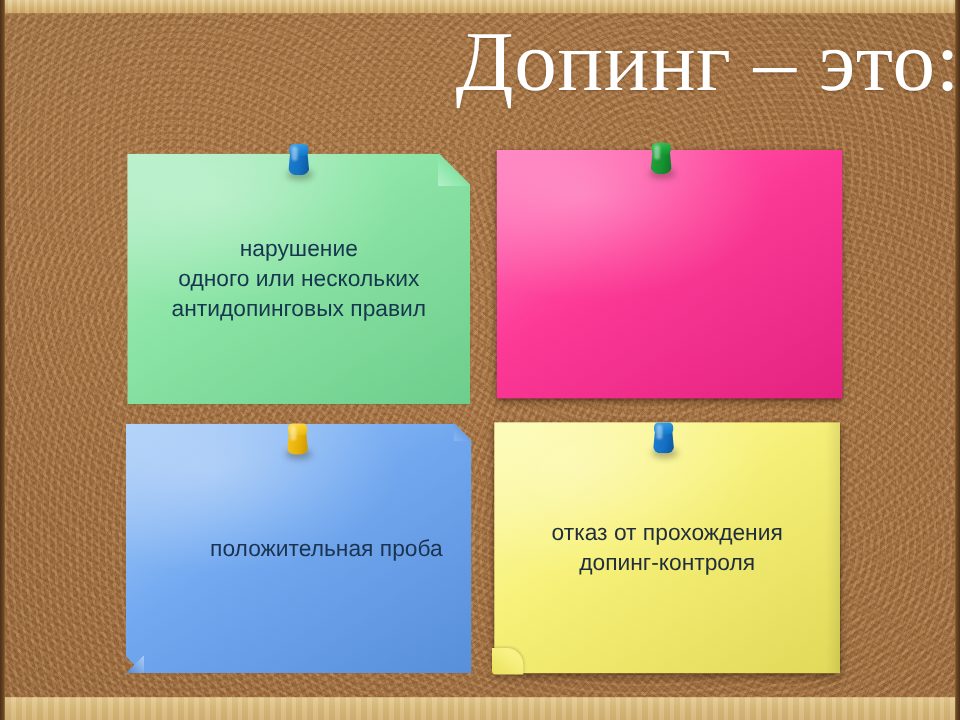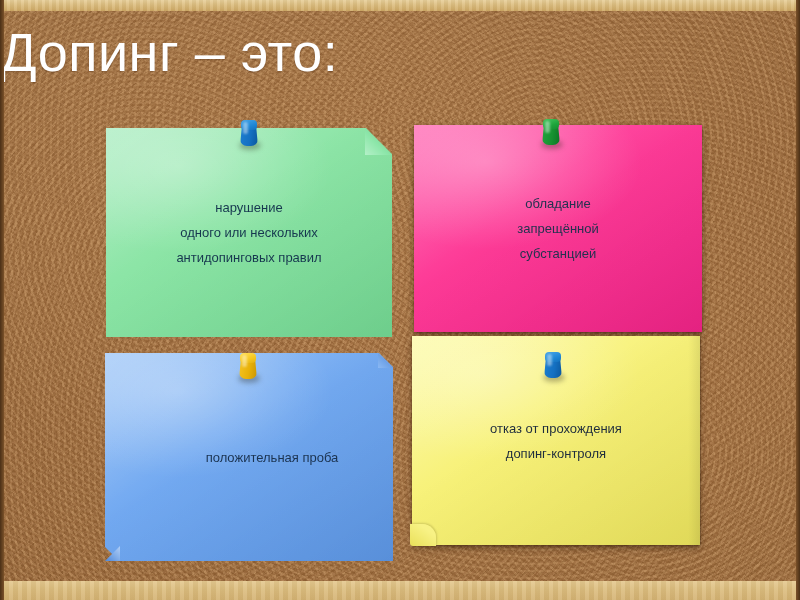--- a/index.html
+++ b/index.html
@@ -99,29 +99,30 @@
       linear-gradient(160deg, #bb8752 0%, #a97341 50%, #b57e48 100%);
     z-index: 1;
   }
 
   
   .title {
     position: absolute;
     left: 0;
     top: 16px;
     width: 800px;
-    text-align: left;
-    font-size: 54px;
+    text-align: right;
+    font-size: 71px;
     line-height: 72px;
     font-weight: 400;
     color: #ffffff;
     letter-spacing: 0.5px;
     white-space: nowrap;
     text-shadow: 0 1px 2px rgba(60,30,10,0.35);
     z-index: 5;
+    font-family: Liberation Serif, serif;
   }
 
   
   .notes-layer {
     position: absolute;
     left: 0;
     top: 0;
     width: 800px;
     height: 600px;
     z-index: 3;
@@ -154,21 +155,21 @@
     background:
       radial-gradient(ellipse 90% 70% at 25% 18%, rgba(255,255,255,0.28), rgba(255,255,255,0) 60%),
       linear-gradient(145deg, rgba(255,255,255,0.16) 0%, rgba(255,255,255,0) 38%, rgba(0,0,0,0.07) 100%);
     pointer-events: none;
   }
 
   .note-text {
     position: relative;
     z-index: 2;
     text-align: center;
-    font-size: 13px;
+    font-size: 19px;
     line-height: 25px;
     color: #1b3a52;
     white-space: pre-line;
     padding: 0 10px;
   }
 
   
   .note-green .note-paper {
     background: linear-gradient(150deg, #a7ecbe 0%, #8ce5a6 42%, #76dd96 100%);
     clip-path: polygon(0 0, calc(100% - 26px) 0, 100% 26px, 100% 100%, 0 100%);
@@ -316,23 +317,20 @@
     </div>
     <div class="pin pin-blue" style="left:249px; top:119px;">
       <div class="pin-shadow"></div>
       <div class="pin-body"></div>
       <div class="pin-cap"></div>
       <div class="pin-gloss"></div>
     </div>
 
     <div class="note note-pink" style="left:414px; top:125px; width:288px; height:207px;">
       <div class="note-paper"></div>
-      <div class="note-text">обладание
-запрещённой
-субстанцией</div>
     </div>
     <div class="pin pin-green" style="left:551px; top:118px;">
       <div class="pin-shadow"></div>
       <div class="pin-body"></div>
       <div class="pin-cap"></div>
       <div class="pin-gloss"></div>
     </div>
 
     <div class="note note-blue" style="left:105px; top:353px; width:288px; height:208px;padding-left:46px;">
       <div class="note-paper"></div>
@@ -340,21 +338,21 @@
       <div class="fold-bl"></div>
       <div class="note-text">положительная проба</div>
     </div>
     <div class="pin pin-yellow" style="left:248px; top:352px;">
       <div class="pin-shadow"></div>
       <div class="pin-body"></div>
       <div class="pin-cap"></div>
       <div class="pin-gloss"></div>
     </div>
 
-    <div class="note note-yellow" style="left:412px; top:336px; width:288px; height:209px;">
+    <div class="note note-yellow" style="left:412px; top:352px; width:288px; height:209px;">
       <div class="note-paper"></div>
       <div class="curl"></div>
       <div class="note-text">отказ от прохождения
 допинг-контроля</div>
     </div>
     <div class="pin pin-blue" style="left:553px; top:351px;">
       <div class="pin-shadow"></div>
       <div class="pin-body"></div>
       <div class="pin-cap"></div>
       <div class="pin-gloss"></div>

